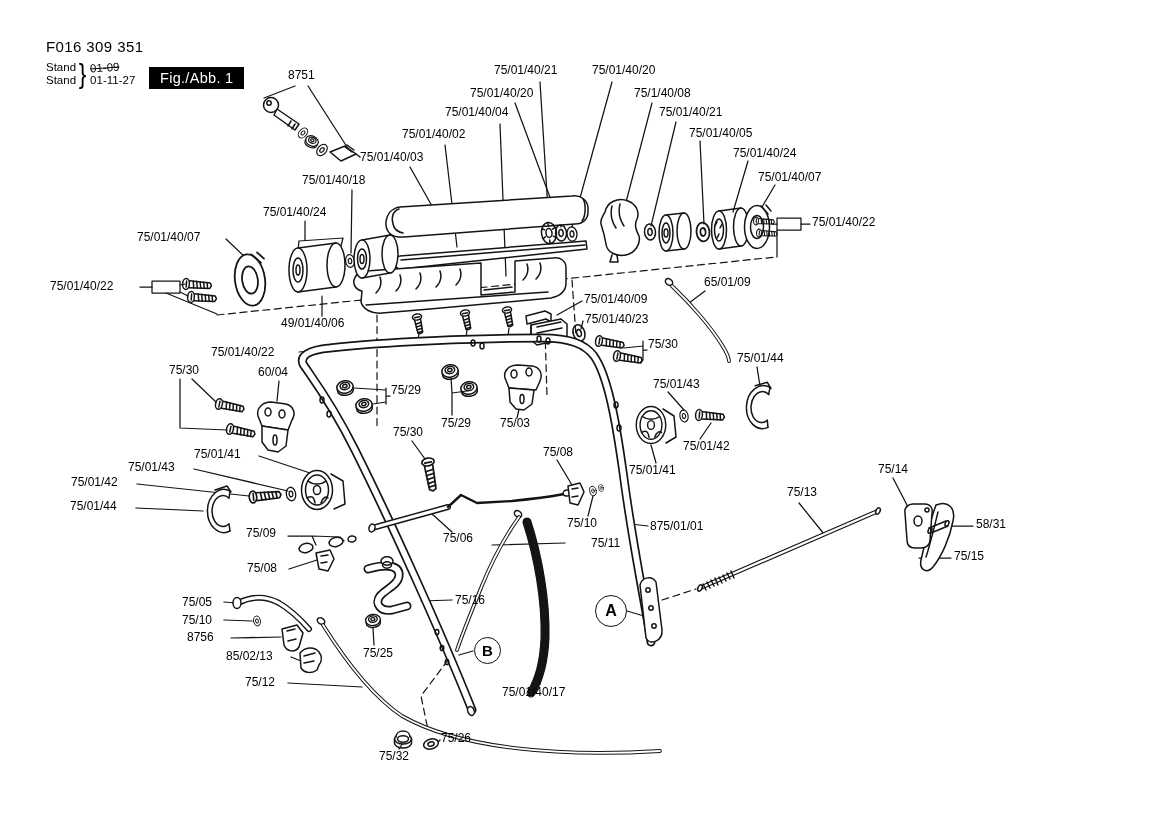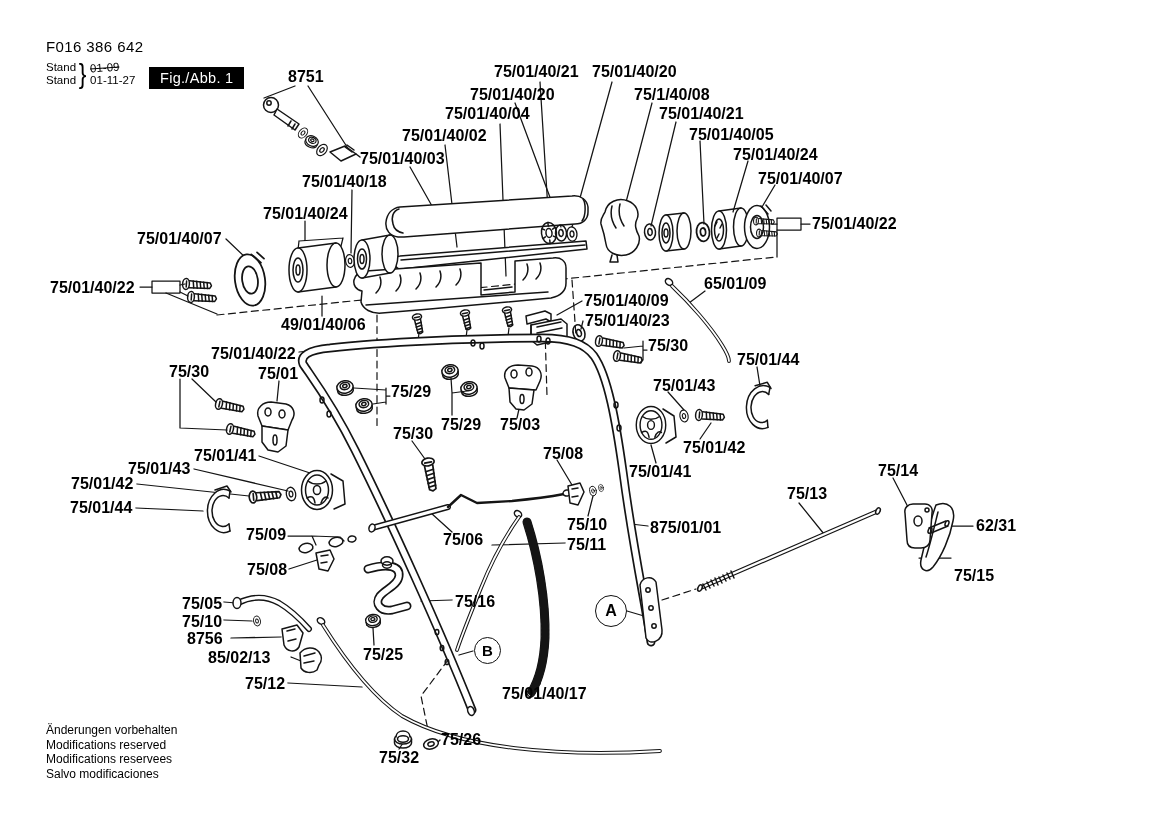--- a/index.html
+++ b/index.html
@@ -1,19 +1,19 @@
 <!DOCTYPE html>
 <html><head>
 <meta charset="utf-8">
 <style>
   html,body{margin:0;padding:0;background:#fff}
   .stage{position:relative;width:1168px;height:825px;background:#fff;
          font-family:"Liberation Sans",sans-serif;color:#000;overflow:hidden}
   .art{position:absolute;left:0;top:0}
-  .lbl{position:absolute;font-weight:bold;font-size:16px;line-height:1;white-space:nowrap}
+  .lbl{position:absolute;font-weight:normal;font-size:12px;line-height:1;white-space:nowrap}
   .hdr-num{position:absolute;left:46px;top:38px;font-size:15px;letter-spacing:.4px}
   .stand{position:absolute;left:46px;top:61px;display:flex;align-items:center;gap:2px;font-size:11.5px}
   .stand .col{display:flex;flex-direction:column;line-height:13px}
   .brace{font-size:27px;font-weight:400;line-height:26px;transform:scaleX(.85)}
   .dates{display:flex;flex-direction:column;line-height:13px;margin-left:1px}
   .old{text-decoration:line-through;transform:rotate(-4deg)}
   .badge{position:absolute;left:149px;top:67px;background:#000;color:#fff;font-weight:normal;
          font-size:14.5px;padding:3px 11px;letter-spacing:.3px}
   .footer{position:absolute;left:46px;top:723px;font-size:12px;line-height:14.5px}
   .marker{position:absolute;border:1.8px solid #111;border-radius:50%;background:#fff;
@@ -382,21 +382,21 @@
     <g>
       <ellipse cx="403" cy="739" rx="8.5" ry="5" class="wf"></ellipse>
       <path d="M396,737 C396,729 410,729 410,737" class="wf"></path>
       <ellipse cx="403" cy="739" rx="5.5" ry="3.2"></ellipse>
       <path d="M394.5,739 L394.5,743 M411.5,739 L411.5,743 M394.5,743 A8.5,5 0 0 0 411.5,743"></path>
       <ellipse cx="431" cy="744" rx="7.5" ry="5" transform="rotate(-15 431 744)" class="wf"></ellipse>
       <ellipse cx="431" cy="744" rx="3.2" ry="2.1" transform="rotate(-15 431 744)"></ellipse>
     </g>
   </svg>
 
-  <div class="hdr-num">F016 386 642</div>
+  <div class="hdr-num">F016 309 351</div>
   <div class="stand">
     <div class="col">
       <span>Stand</span>
       <span>Stand</span>
     </div>
     <span class="brace">}</span>
     <div class="dates">
       <span class="old">01-09</span>
       <span>01-11-27</span>
     </div>
@@ -428,54 +428,48 @@
   <div class="lbl" style="left:137px;top:231px">75/01/40/07</div>
   <div class="lbl" style="left:50px;top:280px">75/01/40/22</div>
   <div class="lbl" style="left:704px;top:276px">65/01/09</div>
   <div class="lbl" style="left:281px;top:317px">49/01/40/06</div>
   <div class="lbl" style="left:584px;top:293px">75/01/40/09</div>
   <div class="lbl" style="left:585px;top:313px">75/01/40/23</div>
   <div class="lbl" style="left:211px;top:346px">75/01/40/22</div>
   <div class="lbl" style="left:648px;top:338px">75/30</div>
   <div class="lbl" style="left:737px;top:352px">75/01/44</div>
   <div class="lbl" style="left:169px;top:364px">75/30</div>
-  <div class="lbl" style="left:258px;top:366px">75/01</div>
+  <div class="lbl" style="left:258px;top:366px">60/04</div>
   <div class="lbl" style="left:391px;top:384px">75/29</div>
   <div class="lbl" style="left:653px;top:378px">75/01/43</div>
   <div class="lbl" style="left:441px;top:417px">75/29</div>
   <div class="lbl" style="left:500px;top:417px">75/03</div>
   <div class="lbl" style="left:393px;top:426px">75/30</div>
   <div class="lbl" style="left:683px;top:440px">75/01/42</div>
   <div class="lbl" style="left:629px;top:464px">75/01/41</div>
   <div class="lbl" style="left:194px;top:448px">75/01/41</div>
   <div class="lbl" style="left:543px;top:446px">75/08</div>
   <div class="lbl" style="left:128px;top:461px">75/01/43</div>
   <div class="lbl" style="left:878px;top:463px">75/14</div>
   <div class="lbl" style="left:71px;top:476px">75/01/42</div>
   <div class="lbl" style="left:787px;top:486px">75/13</div>
   <div class="lbl" style="left:70px;top:500px">75/01/44</div>
   <div class="lbl" style="left:567px;top:517px">75/10</div>
   <div class="lbl" style="left:650px;top:520px">875/01/01</div>
-  <div class="lbl" style="left:976px;top:518px">62/31</div>
+  <div class="lbl" style="left:976px;top:518px">58/31</div>
   <div class="lbl" style="left:246px;top:527px">75/09</div>
   <div class="lbl" style="left:443px;top:532px">75/06</div>
-  <div class="lbl" style="left:567px;top:537px">75/11</div>
-  <div class="lbl" style="left:954px;top:568px">75/15</div>
+  <div class="lbl" style="left:591px;top:537px">75/11</div>
+  <div class="lbl" style="left:954px;top:550px">75/15</div>
   <div class="lbl" style="left:247px;top:562px">75/08</div>
   <div class="lbl" style="left:182px;top:596px">75/05</div>
   <div class="lbl" style="left:182px;top:614px">75/10</div>
   <div class="lbl" style="left:455px;top:594px">75/16</div>
   <div class="lbl" style="left:187px;top:631px">8756</div>
   <div class="lbl" style="left:363px;top:647px">75/25</div>
-  <div class="lbl" style="left:208px;top:650px">85/02/13</div>
+  <div class="lbl" style="left:226px;top:650px">85/02/13</div>
   <div class="lbl" style="left:245px;top:676px">75/12</div>
   <div class="lbl" style="left:502px;top:686px">75/01/40/17</div>
   <div class="lbl" style="left:441px;top:732px">75/26</div>
   <div class="lbl" style="left:379px;top:750px">75/32</div>
 
-  <div class="footer">
-    <div>Änderungen vorbehalten</div>
-    <div>Modifications reserved</div>
-    <div>Modifications reservees</div>
-    <div>Salvo modificaciones</div>
-  </div>
 
 </div>
 
 </body></html>

